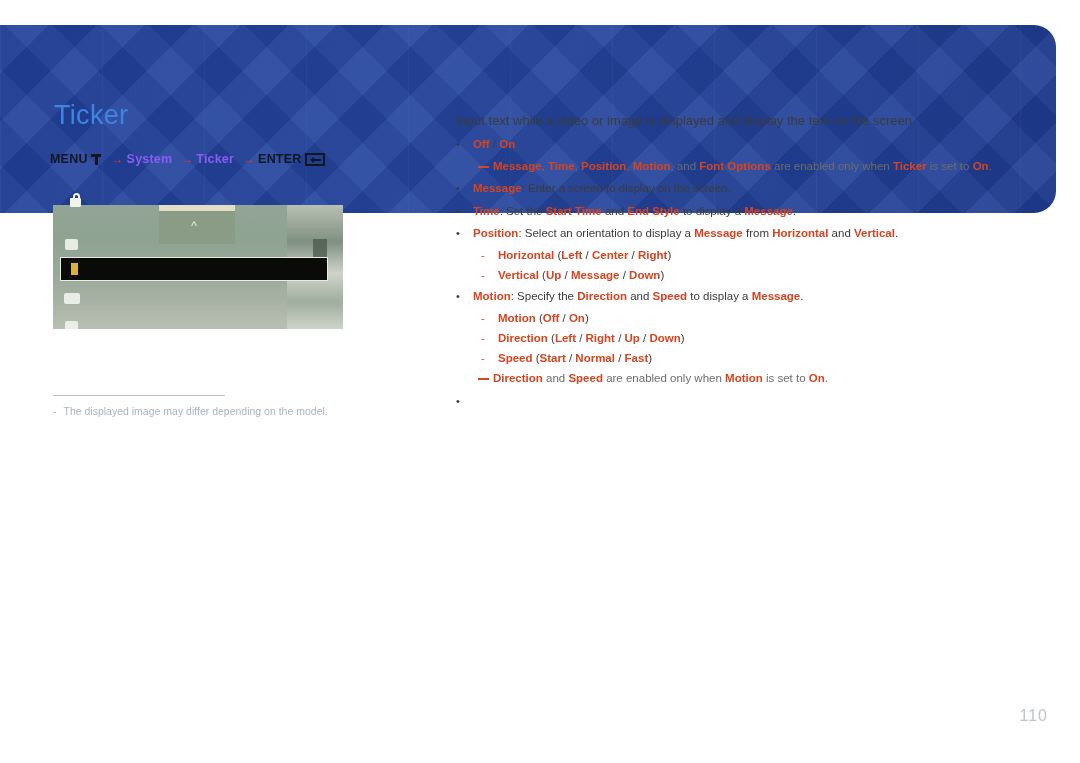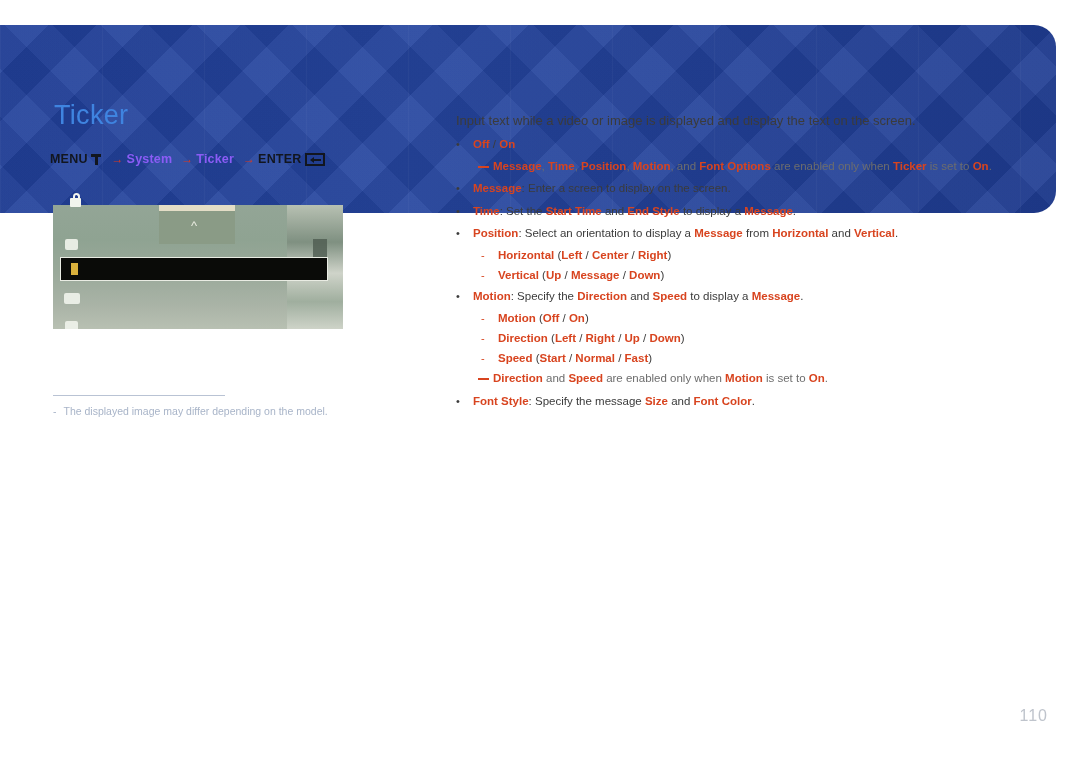--- a/index.html
+++ b/index.html
@@ -403,18 +403,17 @@
       <div class="li lvl2">
         <span class="marker">-</span>
         <span class="txt"><span class="k">Speed</span><span class="dk"> (</span><span class="k">Start</span><span class="dk"> / </span><span class="k">Normal</span><span class="dk"> / </span><span class="k">Fast</span><span class="dk">)</span></span>
       </div>
       <div class="note">
         <span class="dash"></span>
         <span class="txt"><span class="k">Direction</span><span class="gr"> and </span><span class="k">Speed</span><span class="gr"> are enabled only when </span><span class="k">Motion</span><span class="gr"> is set to </span><span class="k">On</span><span class="gr">.</span></span>
       </div>
       <div class="li">
         <span class="marker">•</span>
-        <span class="txt"><span class="k">Font Style</span><span class="dk">: Specify the message </span><span class="k">Size</span><span class="dk"> and </span><span class="k">Font Color</span><span class="dk">.</span></span>
       </div>
     </div>
 </div>
 
 <div id="page-number">110</div>
 
 </body></html>

